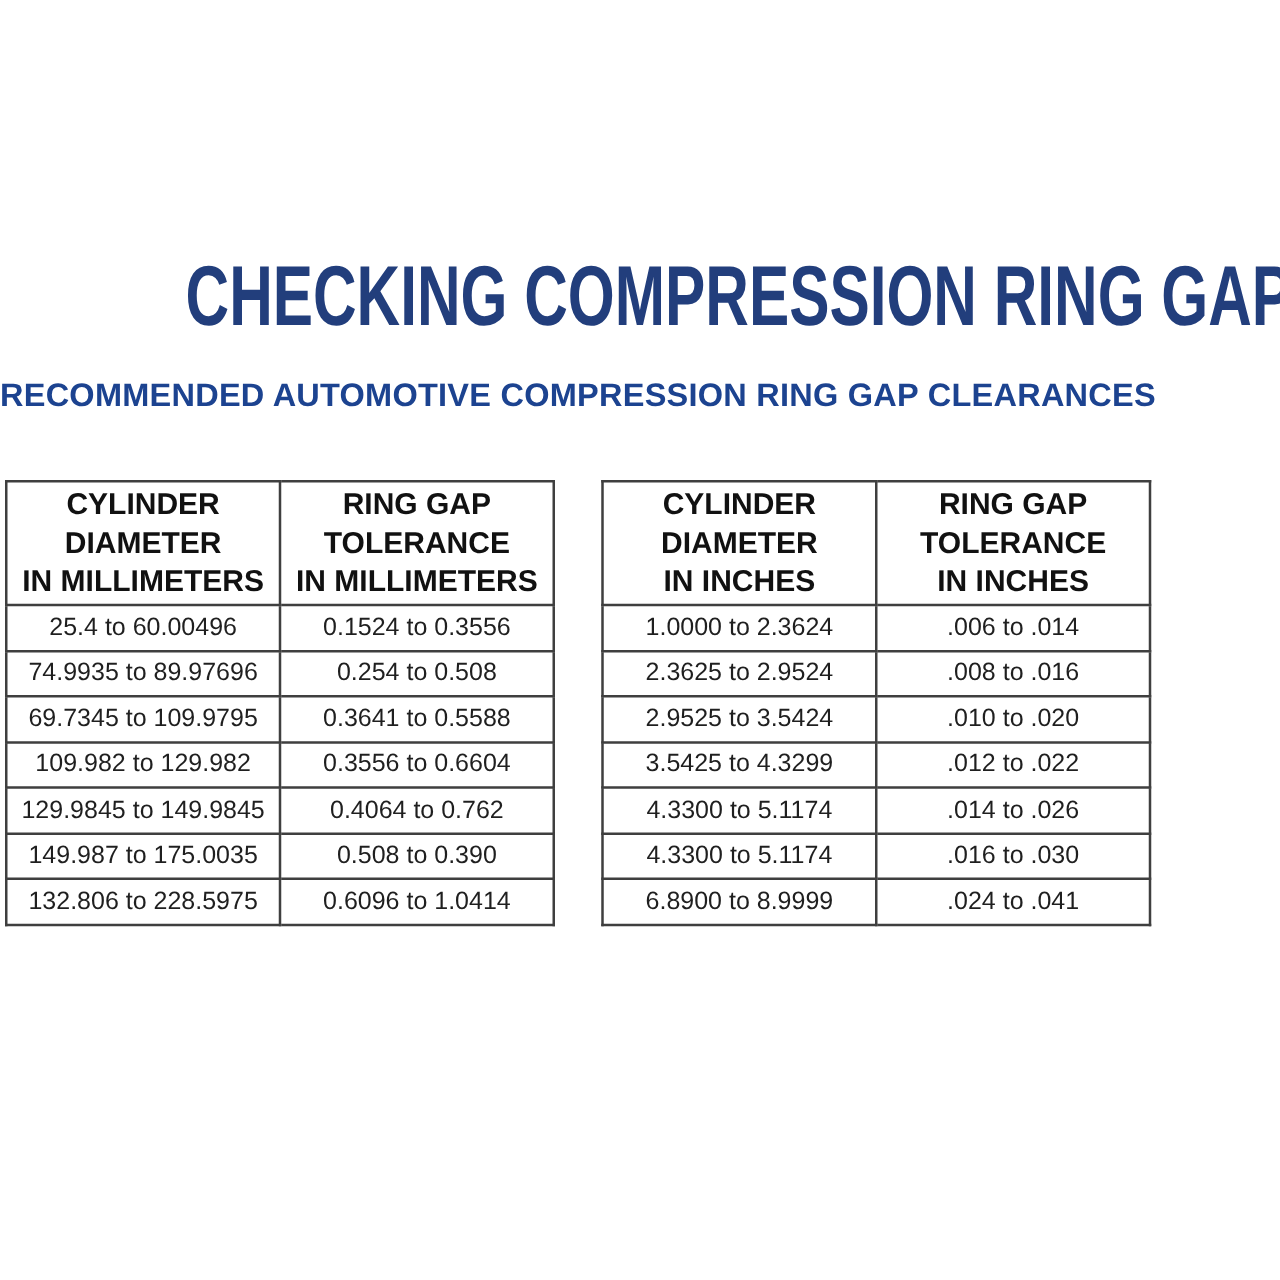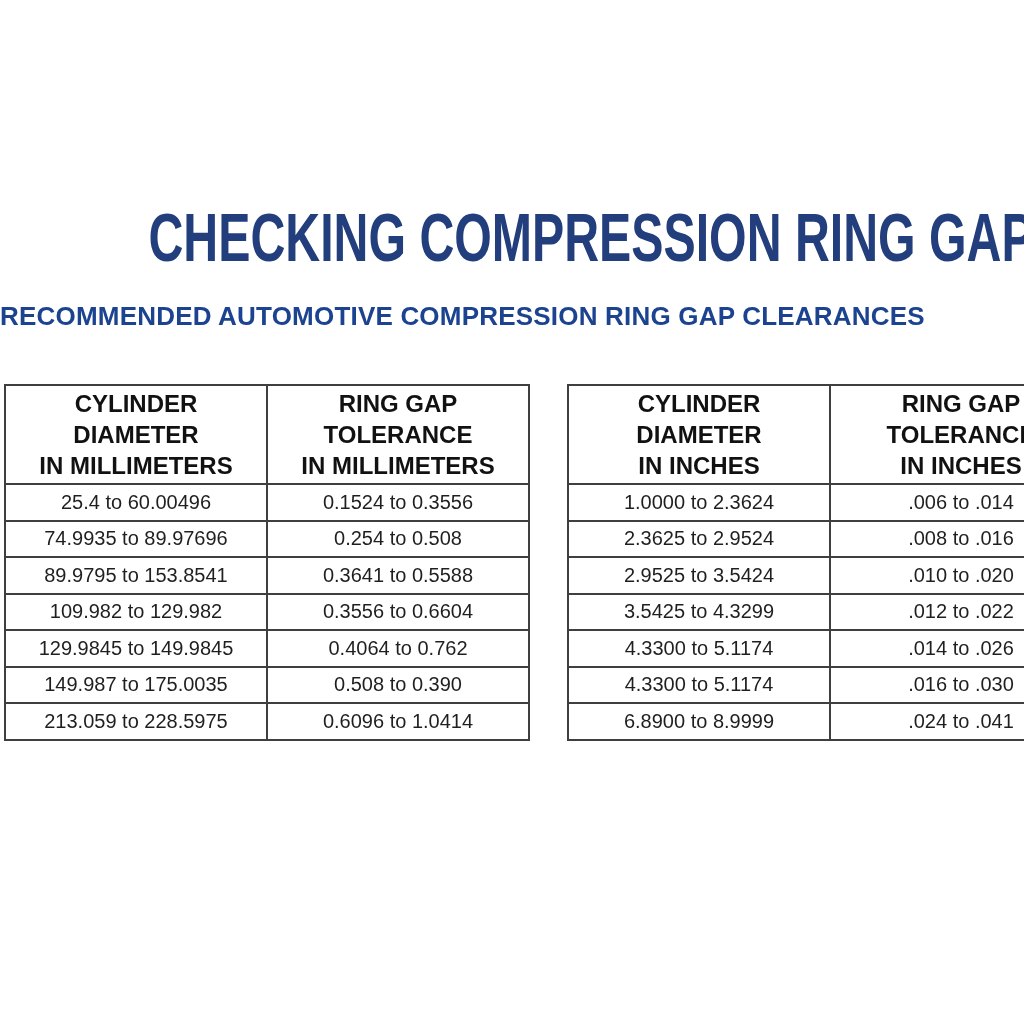--- a/index.html
+++ b/index.html
@@ -40,21 +40,21 @@
     white-space: nowrap;
   }
   .tables-wrap {
     position: absolute;
     top: 384px; left: 4px;
     display: flex; gap: 37px;
   }
   table.spec {
     border-collapse: collapse;
     table-layout: fixed;
-    width: 526px;
+    width: 440px;
     background: var(--background_color);
   }
   table.spec th, table.spec td {
     border: 2px solid var(--table_border_color);
     text-align: center;
     vertical-align: middle;
     width: 50%;
   }
   table.spec th {
     height: 99px;
@@ -98,37 +98,37 @@
       <tbody>
         <tr>
           <td>25.4 to 60.00496</td>
           <td>0.1524 to 0.3556</td>
         </tr>
         <tr>
           <td>74.9935 to 89.97696</td>
           <td>0.254 to 0.508</td>
         </tr>
         <tr>
-          <td>89.9795 to 153.8541</td>
+          <td>69.7345 to 109.9795</td>
           <td>0.3641 to 0.5588</td>
         </tr>
         <tr>
           <td>109.982 to 129.982</td>
           <td>0.3556 to 0.6604</td>
         </tr>
         <tr>
           <td>129.9845 to 149.9845</td>
           <td>0.4064 to 0.762</td>
         </tr>
         <tr>
           <td>149.987 to 175.0035</td>
           <td>0.508 to 0.390</td>
         </tr>
         <tr>
-          <td>213.059 to 228.5975</td>
+          <td>132.806 to 228.5975</td>
           <td>0.6096 to 1.0414</td>
         </tr>
       </tbody>
     </table>
 
     <table class="spec">
       <thead>
         <tr>
           <th>CYLINDER
 DIAMETER

